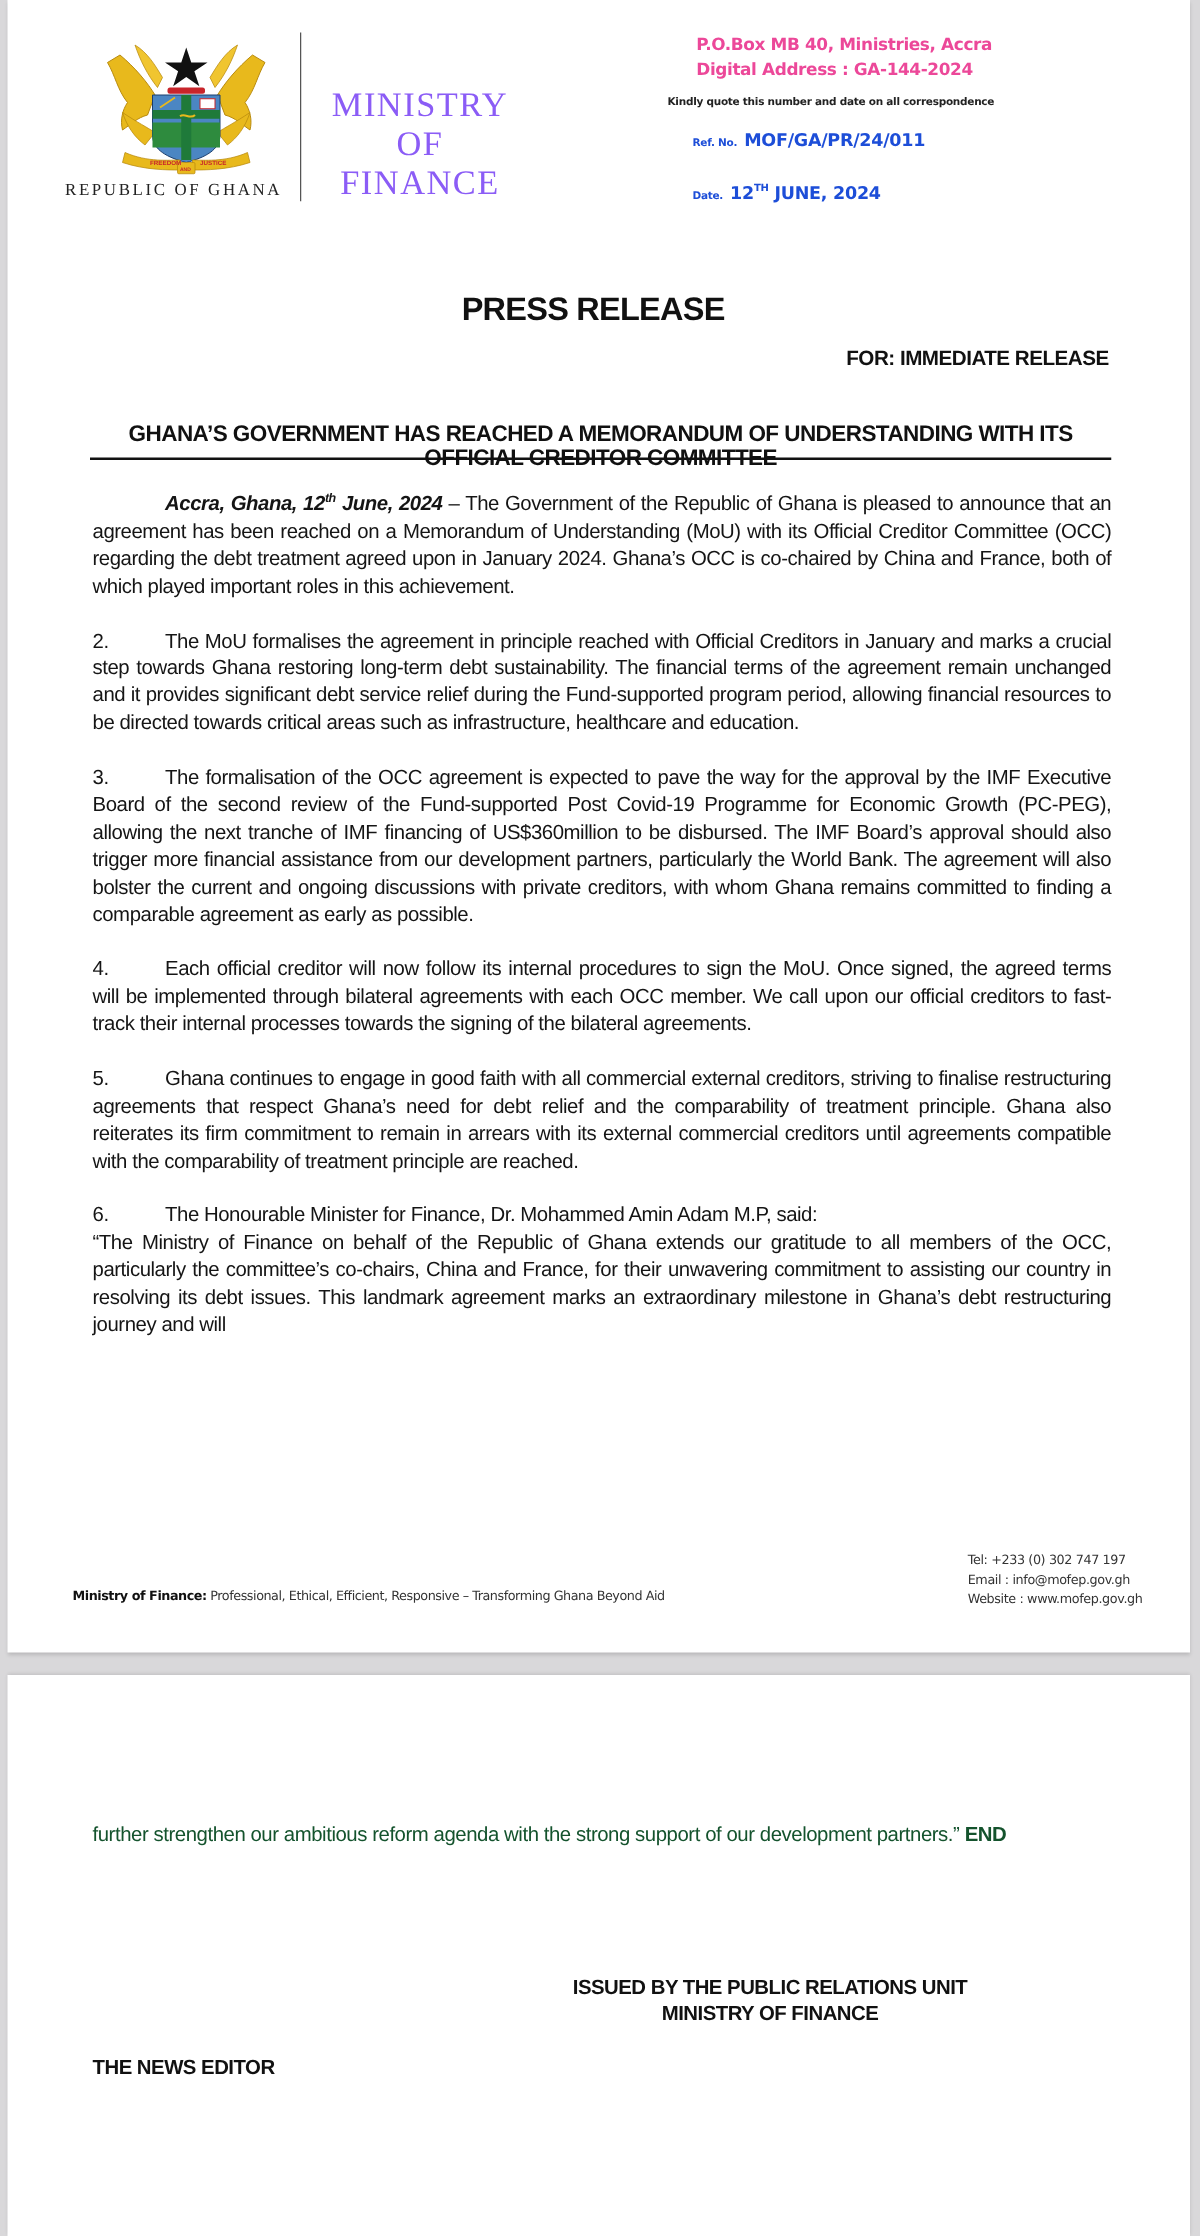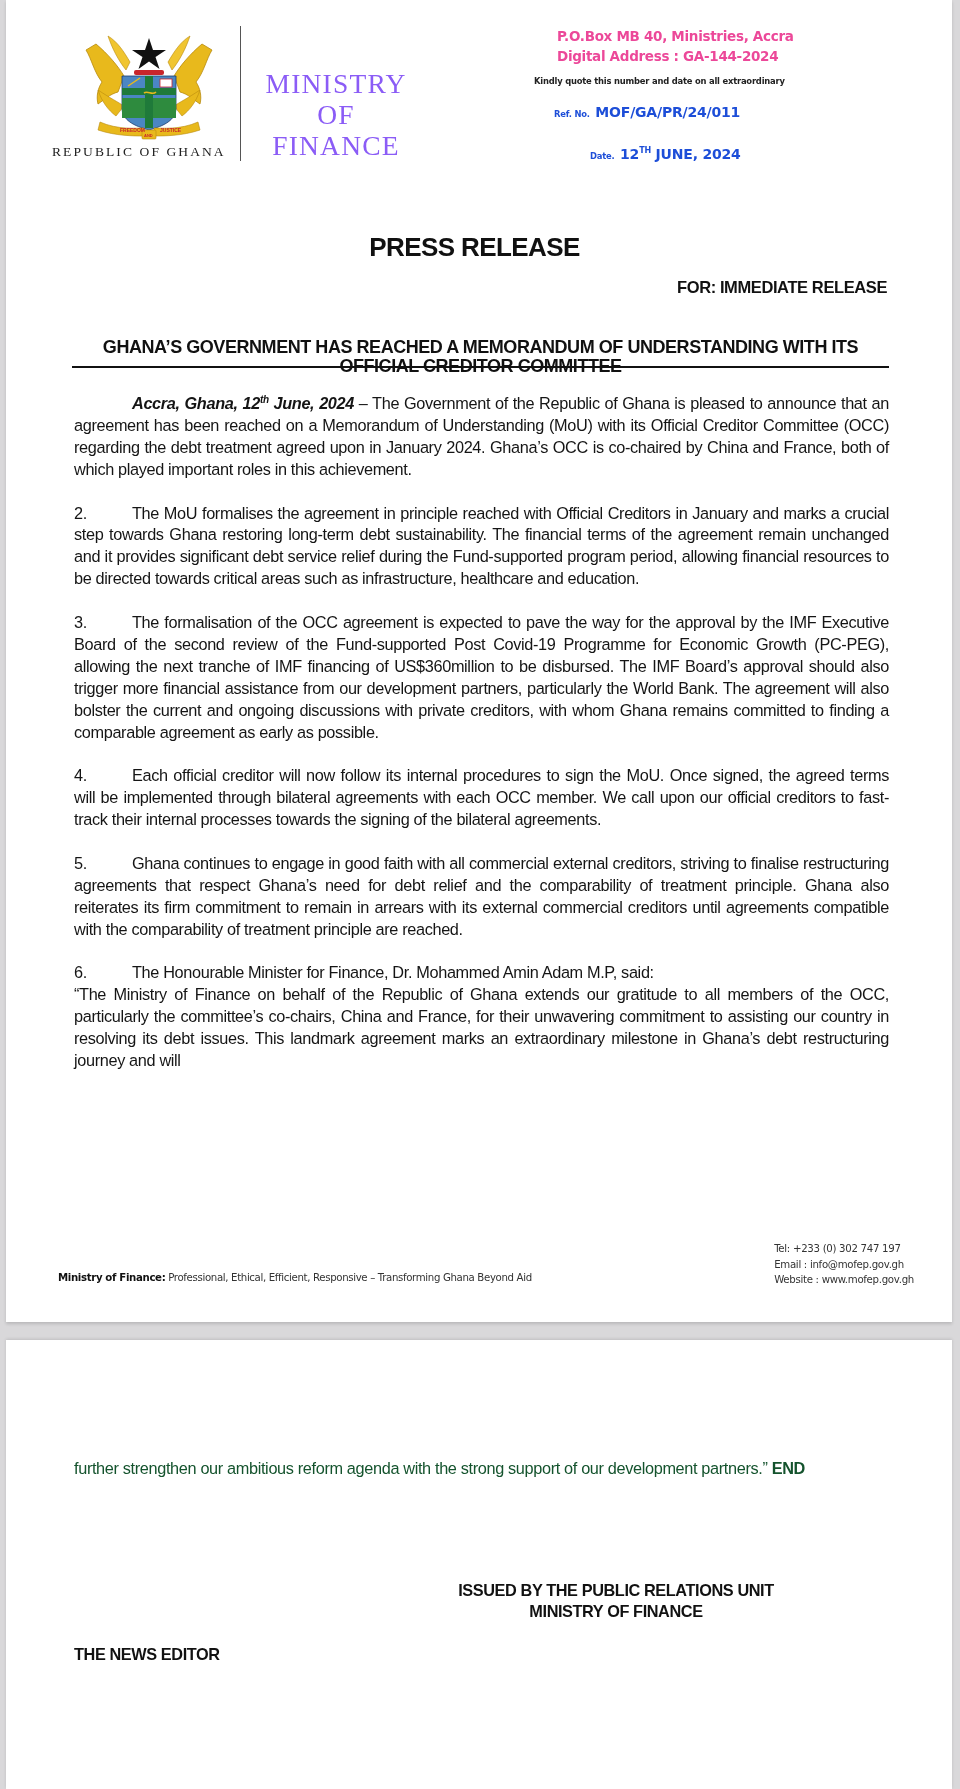--- a/index.html
+++ b/index.html
@@ -70,21 +70,21 @@
       letter-spacing: -0.2px;
     }
     .ref-line, .date-line {
       position: absolute;
       left: 548px;
       font-family: "DejaVu Sans", sans-serif;
       font-weight: bold;
       color: #1d4ed8;
     }
     .ref-line { top: 102px; }
-    .date-line { top: 144px; margin-left: 36px; }
+    .date-line { top: 144px; }
     .small-label { font-size: 8.4px; letter-spacing: -0.2px; }
     .ref-value { font-size: 14px; letter-spacing: -0.2px; }
     .date-value { font-size: 14px; letter-spacing: -0.2px; }
     .date-value sup { font-size: 8px; vertical-align: 6px; line-height: 0; }
 
     
     .press-title {
       position: absolute;
       left: 0; width: 937px; top: 232px;
       text-align: center;
@@ -218,21 +218,21 @@
   <div class="ministry-logo">
     <div>MINISTRY</div>
     <div>OF</div>
     <div>FINANCE</div>
   </div>
 
   <div class="address">
     <div>P.O.Box MB 40, Ministries, Accra</div>
     <div>Digital Address : GA-144-2024</div>
   </div>
-  <div class="quote-note">Kindly quote this number and date on all extraordinary</div>
+  <div class="quote-note">Kindly quote this number and date on all correspondence</div>
   <div class="ref-line">
     <span class="small-label">Ref. No.</span>
     <span class="ref-value">MOF/GA/PR/24/011</span>
   </div>
   <div class="date-line">
     <span class="small-label">Date.</span>
     <span class="date-value"><span>12</span><sup>TH</sup><span> JUNE, 2024</span></span>
   </div>
 
   <div class="press-title">PRESS RELEASE</div>

